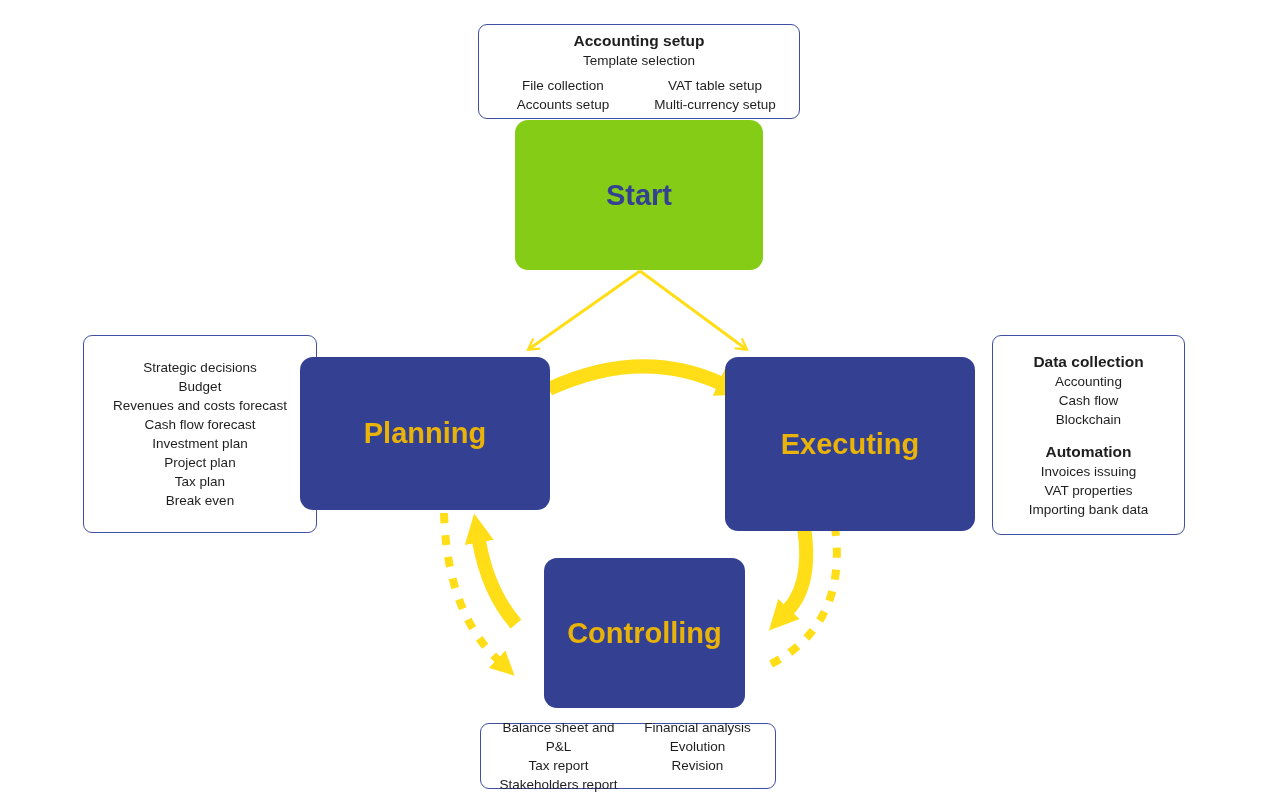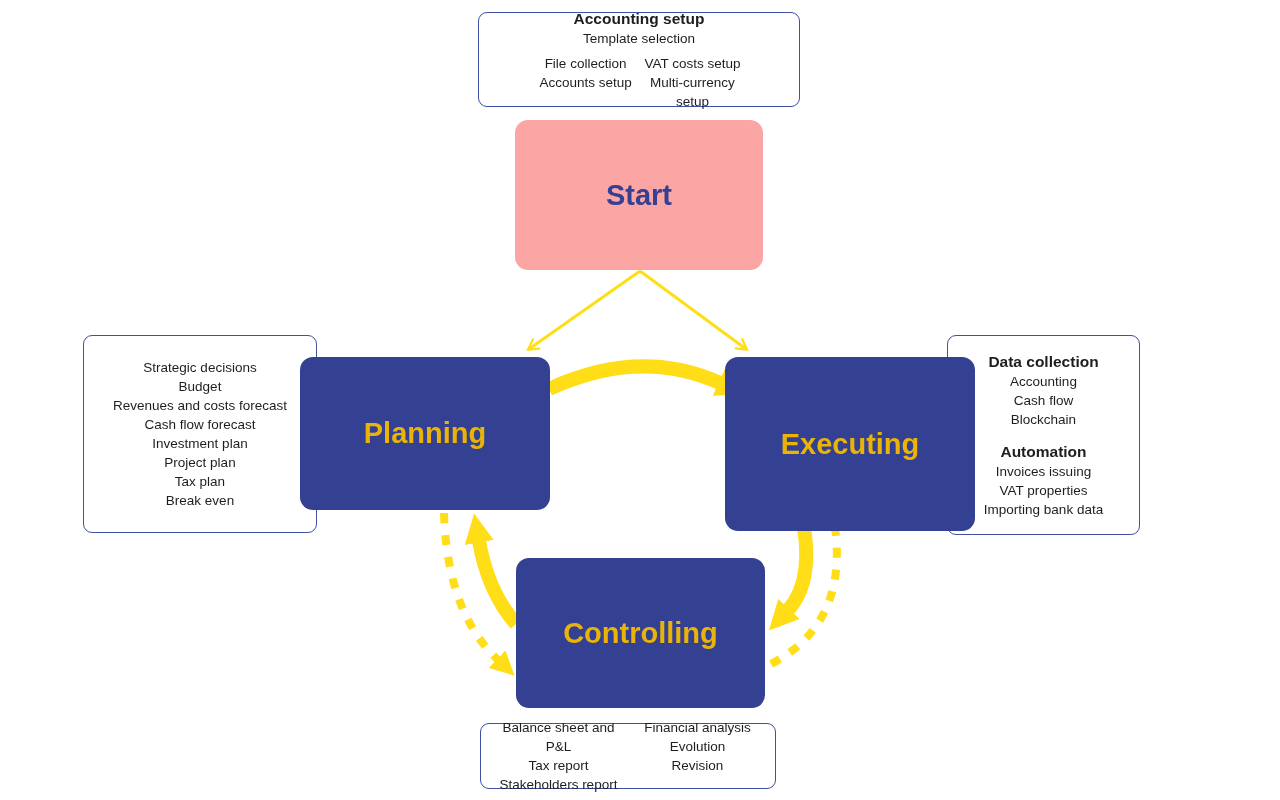--- a/index.html
+++ b/index.html
@@ -24,41 +24,41 @@
     justify-content: center;
     text-align: center;
     font-size: 13.5px;
     line-height: 19px;
     color: #1e1e1e;
   }
   .ib-title { font-weight: 700; font-size: 15.5px; line-height: 21px; }
   .ib-cols { display: flex; margin-top: 6px; padding: 0 8px; }
   .ib-col { flex: 1; }
 
-  .accounting   { left: 478px; top: 12px;  width: 322px; height: 95px; align-items: center; }
+  .accounting   { left: 478px; top: 24px;  width: 322px; height: 95px; }
   .plan-detail  { left: 83px;  top: 335px; width: 234px; height: 198px; }
-  .exec-detail  { left: 947px; top: 335px; width: 193px; height: 200px; }
+  .exec-detail  { left: 992px; top: 335px; width: 193px; height: 200px; }
   .ctrl-detail  { left: 480px; top: 723px; width: 296px; height: 66px; }
   .exec-detail .gap { height: 12px; }
 
   
   .node {
     position: absolute;
     border-radius: 13px;
     display: flex; align-items: center; justify-content: center;
     font-weight: 700; font-size: 29px;
   }
   .node-start {
     left: 515px; top: 120px; width: 248px; height: 150px;
-    background: #fca5a5; color: #344192;
+    background: #84cc16; color: #344192;
   }
   .node-blue { background: #344192; color: #eab308; }
   .node-planning    { left: 300px; top: 357px; width: 250px; height: 153px; }
   .node-executing   { left: 725px; top: 357px; width: 250px; height: 174px; }
-  .node-controlling { left: 516px; top: 558px; width: 249px; height: 150px; text-align: center; }
+  .node-controlling { left: 544px; top: 558px; width: 201px; height: 150px; text-align: center; }
 </style>
 </head>
 <body>
 
 <div class="stage">
 
   <svg class="arrows" viewBox="0 0 1280 800" xmlns="http://www.w3.org/2000/svg">
     <defs>
       <marker id="mBig" viewBox="0 0 10 10" refX="0.5" refY="5" markerWidth="2.1" markerHeight="2.1" orient="auto">
         <path d="M0,0 L10,5 L0,10 z" fill="#ffde17"></path>
@@ -84,21 +84,21 @@
 
   <div class="infobox accounting">
     <div class="ib-title">Accounting setup</div>
     <div class="ib-line">Template selection</div>
     <div class="ib-cols">
       <div class="ib-col">
         <div>File collection</div>
         <div>Accounts setup</div>
       </div>
       <div class="ib-col">
-        <div>VAT costs setup</div>
+        <div>VAT table setup</div>
         <div>Multi-currency setup</div>
       </div>
     </div>
   </div>
 
   <div class="infobox plan-detail">
     <div>Strategic decisions</div>
     <div>Budget</div>
     <div>Revenues and costs forecast</div>
     <div>Cash flow forecast</div>

